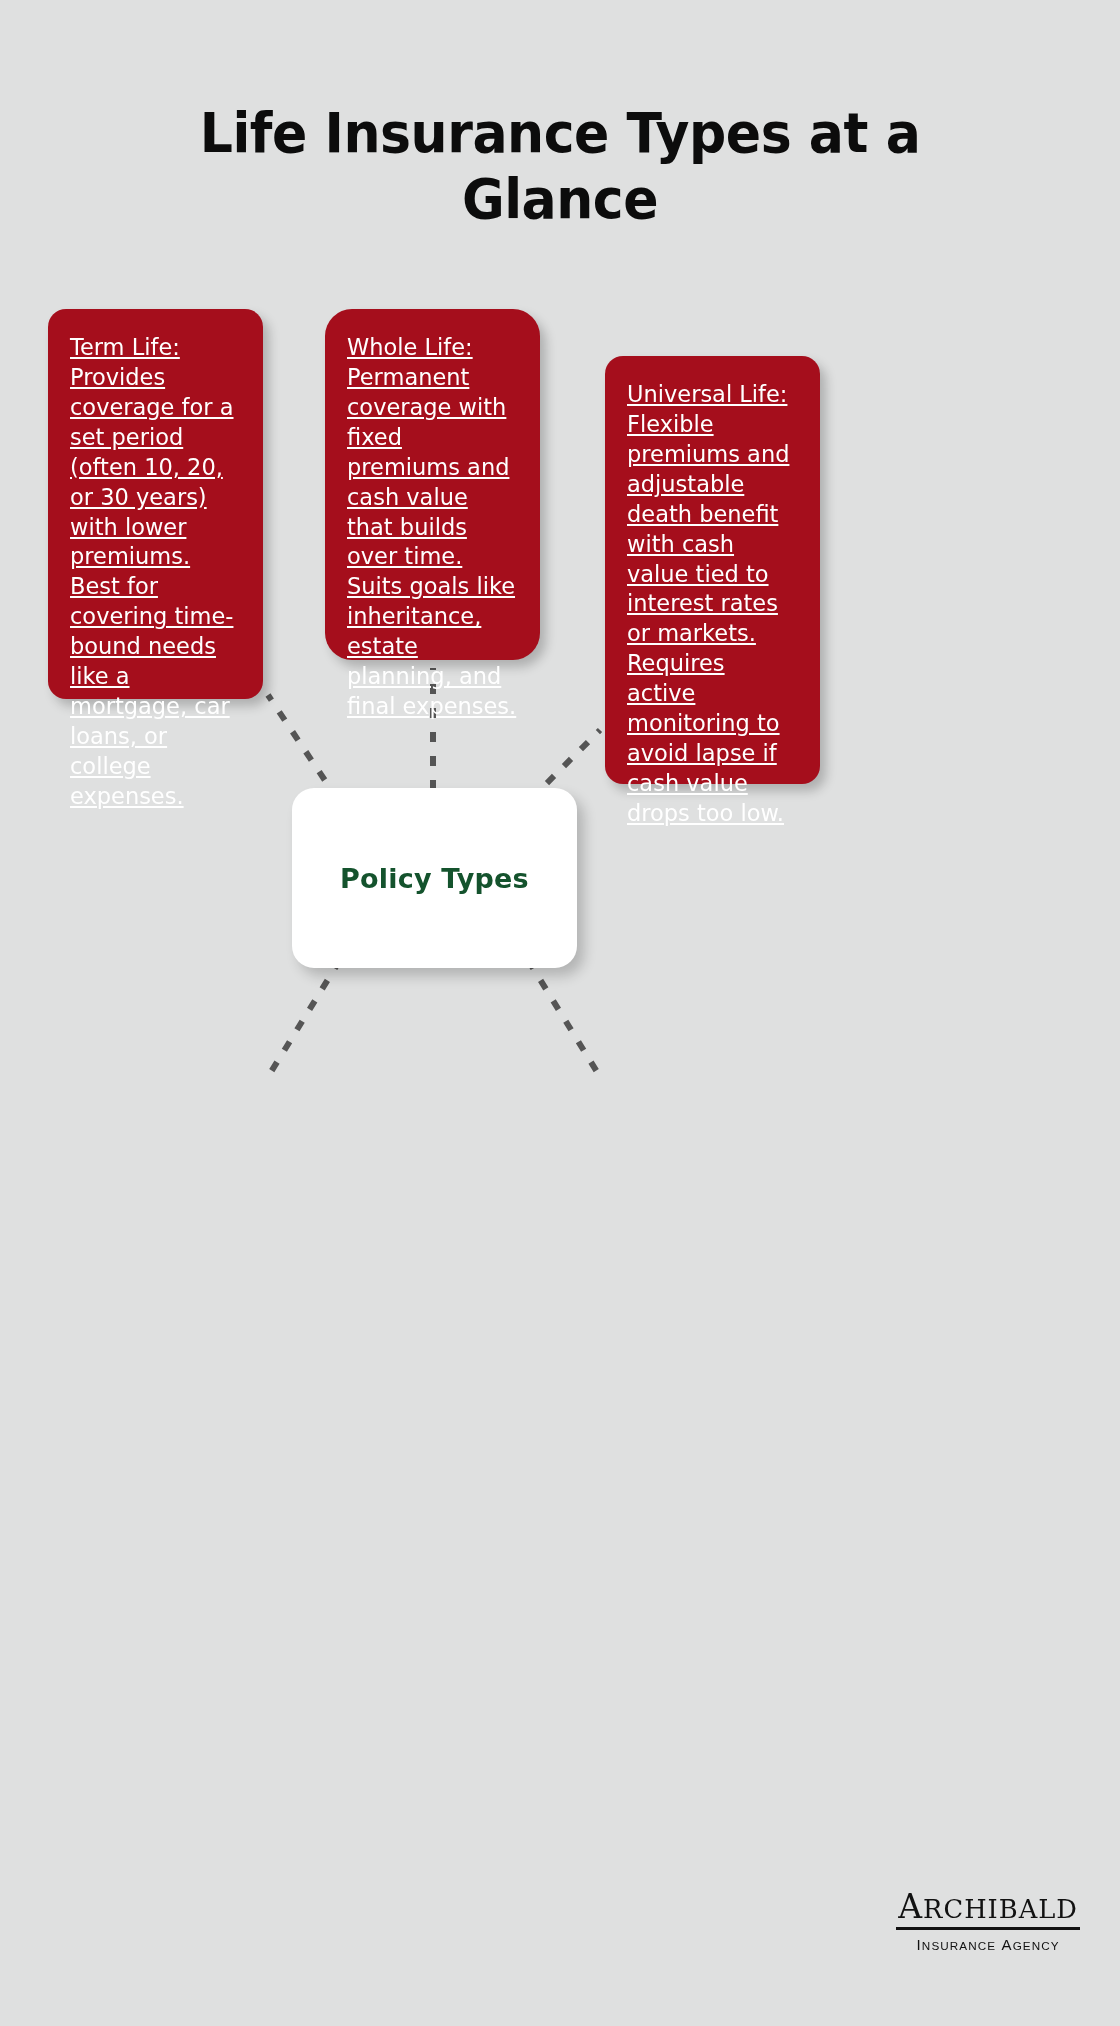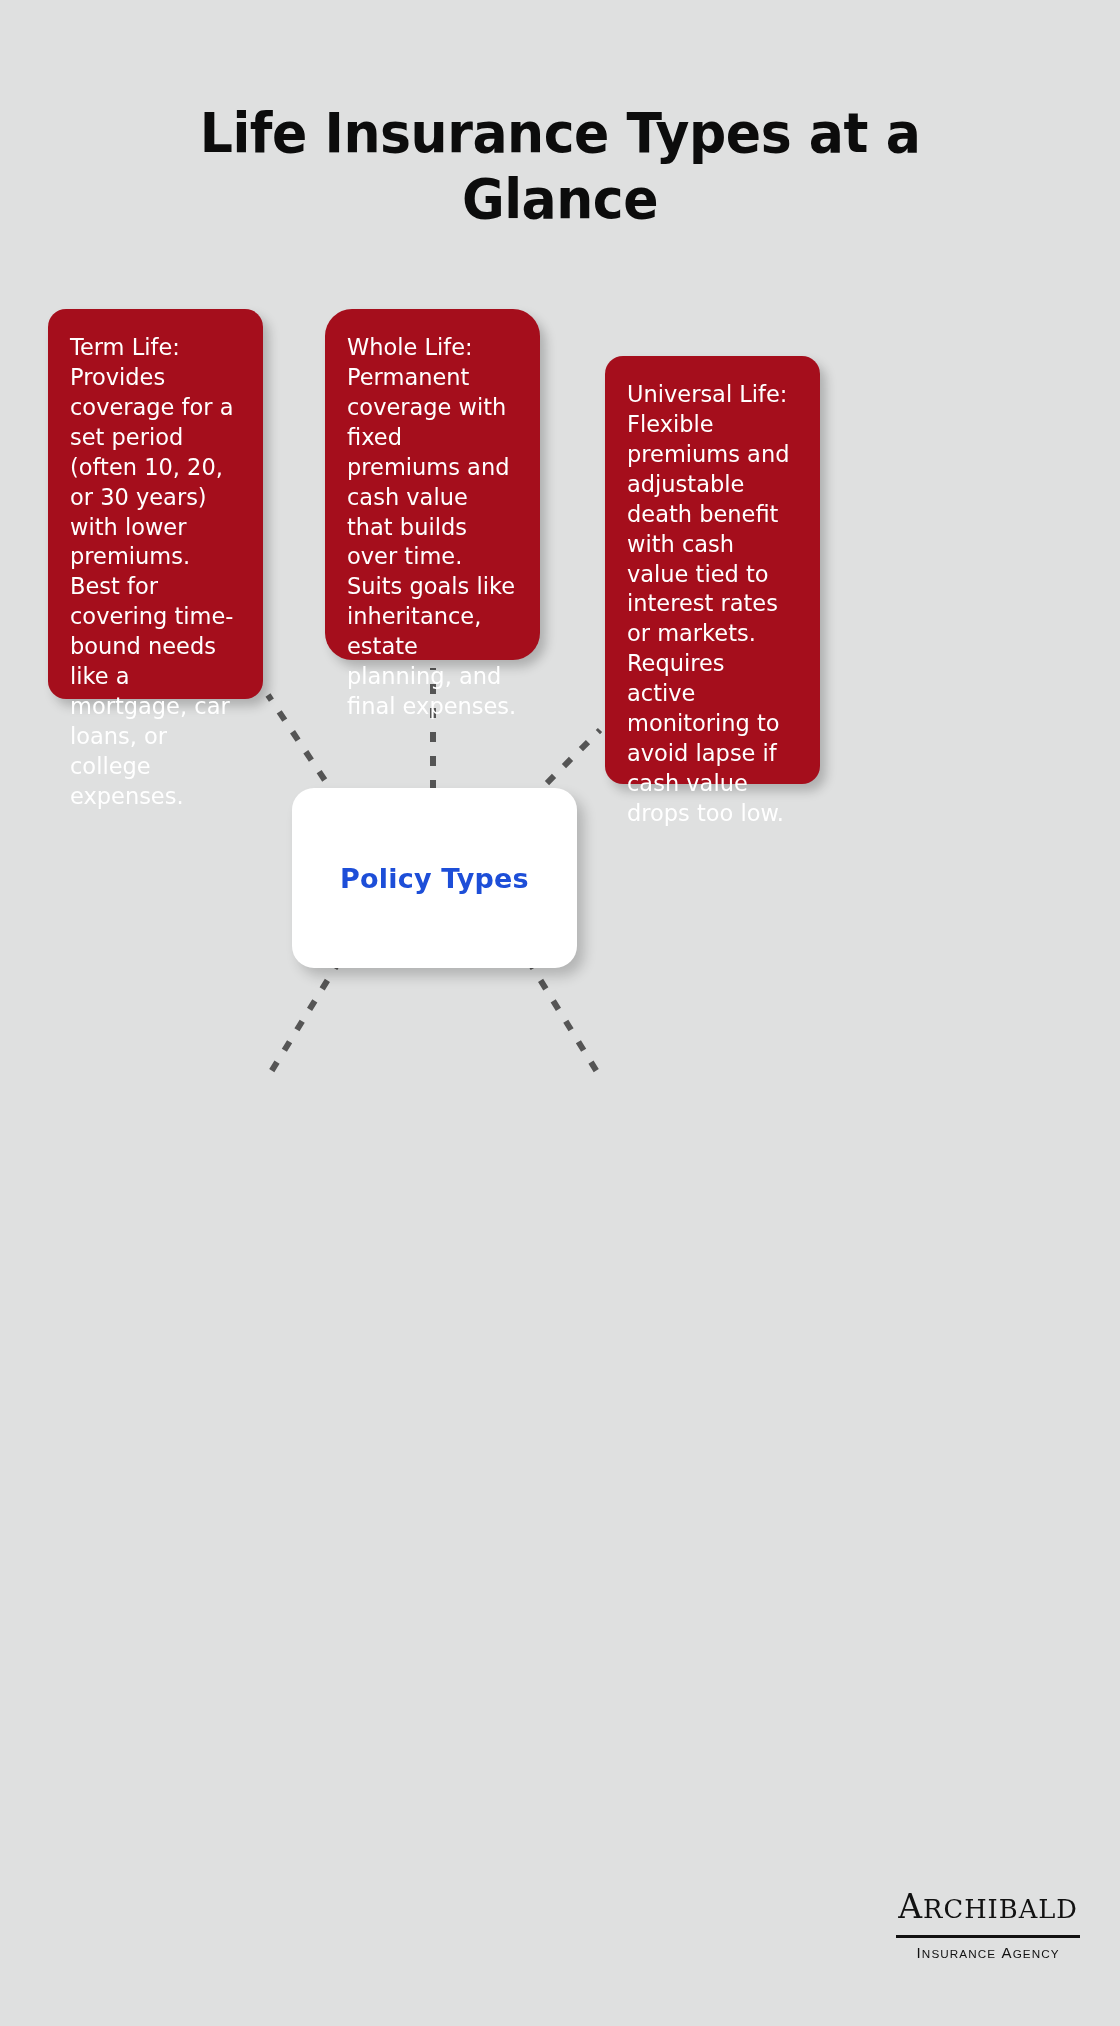--- a/index.html
+++ b/index.html
@@ -53,20 +53,21 @@
     background: #a50e1c;
     border-radius: 18px;
     box-shadow: 6px 7px 11px rgba(0,0,0,0.22);
     color: #ffffff;
     box-sizing: border-box;
     padding: 24px 22px 22px 22px;
     font-size: 22.5px;
     line-height: 1.33;
     font-family: "DejaVu Sans", "Liberation Sans", sans-serif;
     font-weight: normal;
+    text-decoration: underline;
   }
   .card .card-text {
     display: block;
   }
 
   #card-term      { left: 48px;  top: 309px;  width: 215px; height: 390px; }
   #card-whole     { left: 325px; top: 309px;  width: 215px; height: 351px; border-radius: 27px; }
   #card-universal { left: 605px; top: 309px;  width: 215px; height: 428px; margin-top: 47px; }
   #card-cost      { left: 48px;  top: 1021px; width: 215px; height: 351px; }
   #card-tradeoff  { left: 605px; top: 1021px; width: 215px; height: 313px; }
@@ -82,40 +83,40 @@
     border-radius: 22px;
     box-shadow: 7px 8px 13px rgba(0,0,0,0.20);
     display: flex;
     align-items: center;
     justify-content: center;
   }
   .center-node .center-label {
     font-family: "DejaVu Sans", "Liberation Sans", sans-serif;
     font-weight: bold;
     font-size: 27px;
-    color: #1d4ed8;
+    color: #14532d;
     letter-spacing: 0.2px;
   }
 
   
   .logo {
     position: absolute;
     right: 40px;
     top: 1890px;
     text-align: center;
     color: #111111;
   }
   .logo-main {
     font-family: "DejaVu Serif", "Liberation Serif", serif;
     font-size: 33px;
     font-weight: normal;
     letter-spacing: 1px;
     line-height: 1.0;
     display: block;
-    padding: 0 2px 12px 2px;
+    padding: 0 2px 4px 2px;
     border-bottom: 3px solid #111111;
     white-space: nowrap;
   }
   .logo-sub {
     font-family: Liberation Sans, sans-serif;
     font-size: 15px;
     letter-spacing: 1.1px;
     display: block;
     margin-top: 6px;
     white-space: nowrap;

